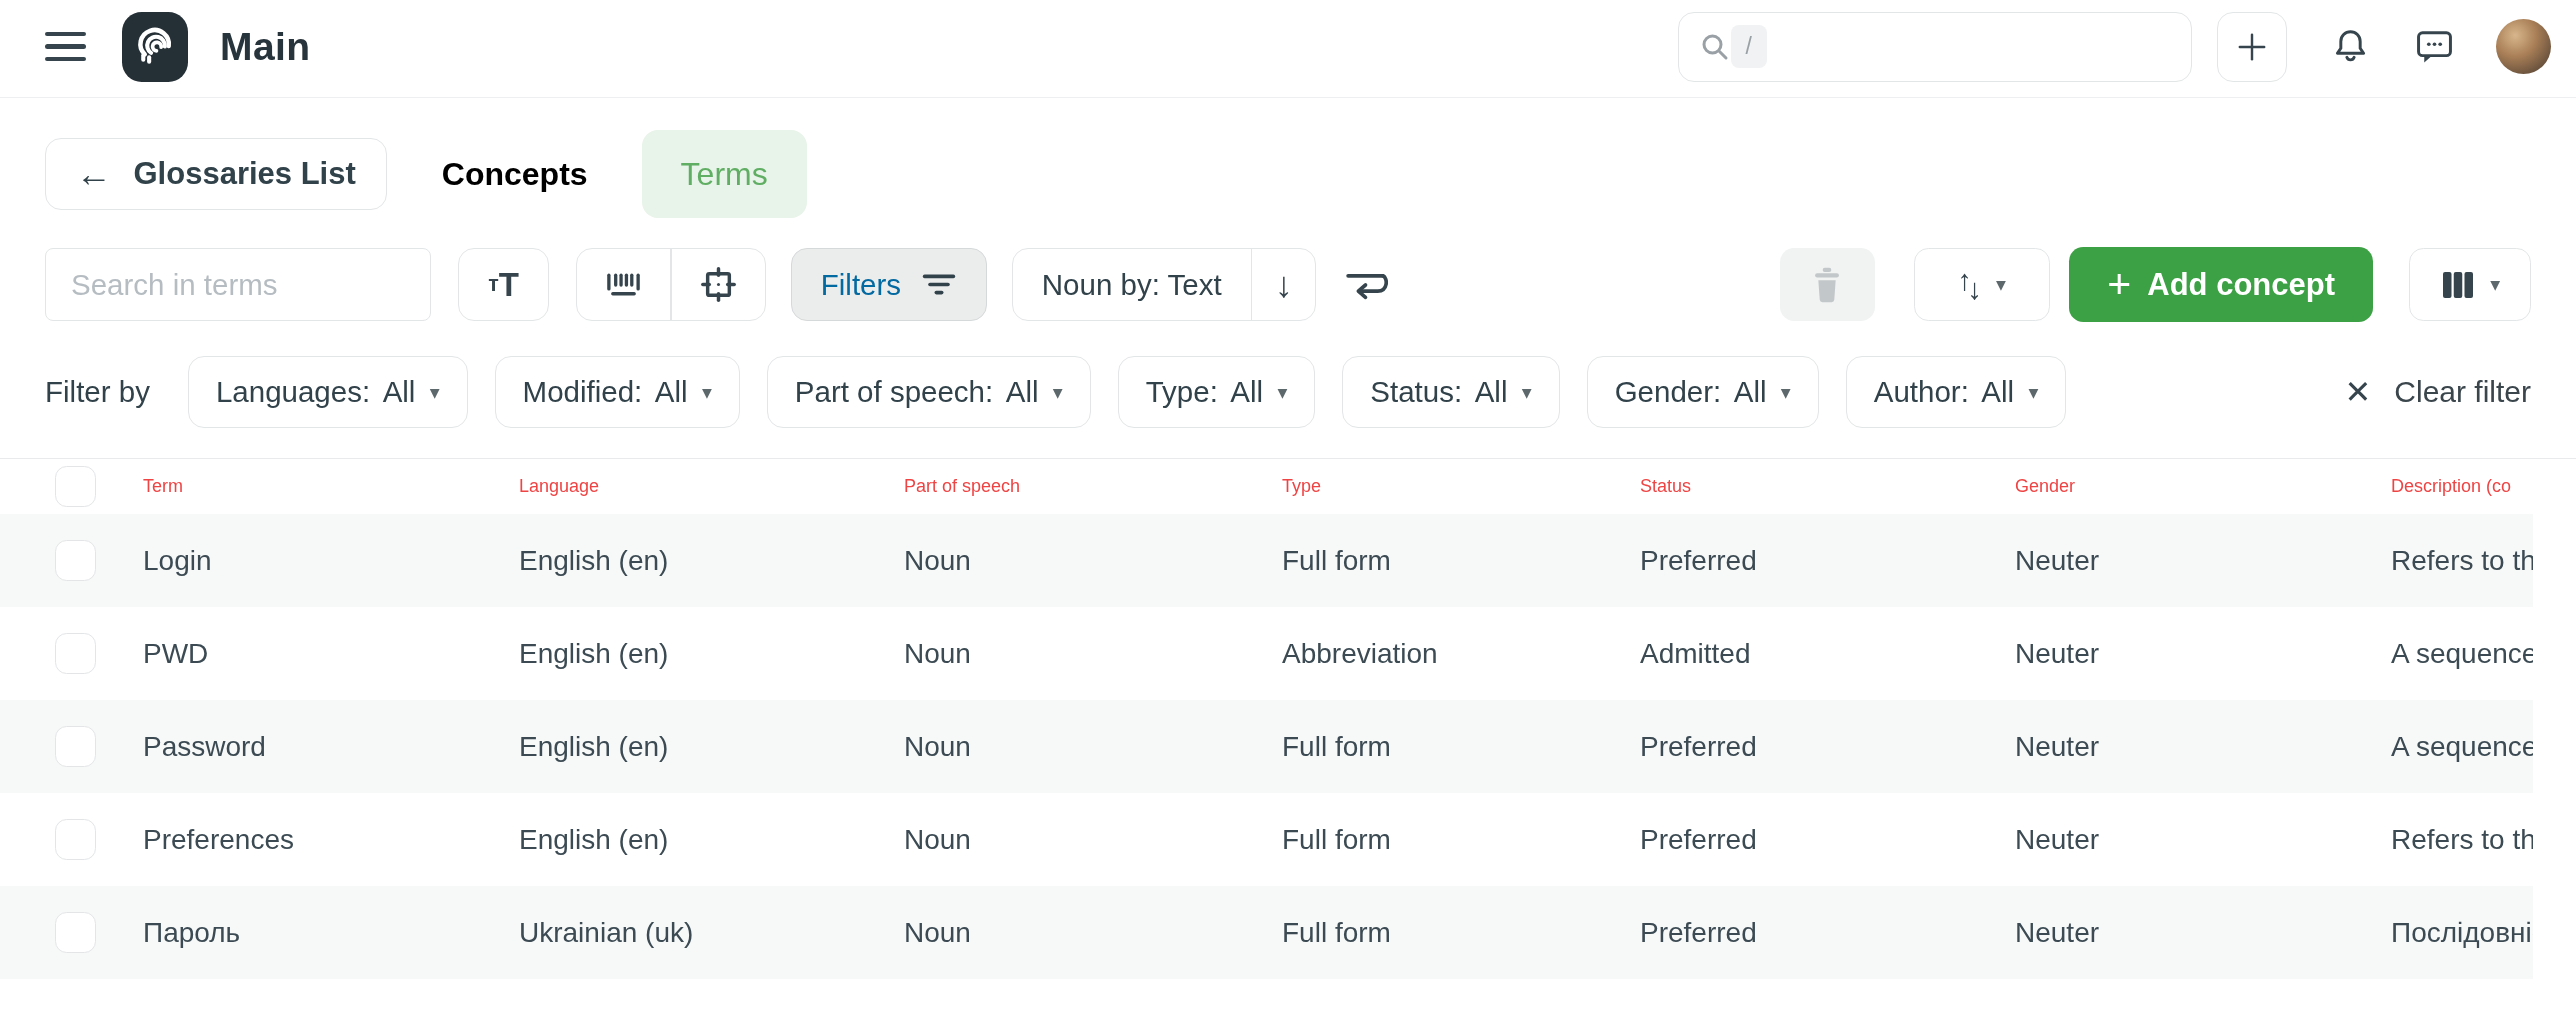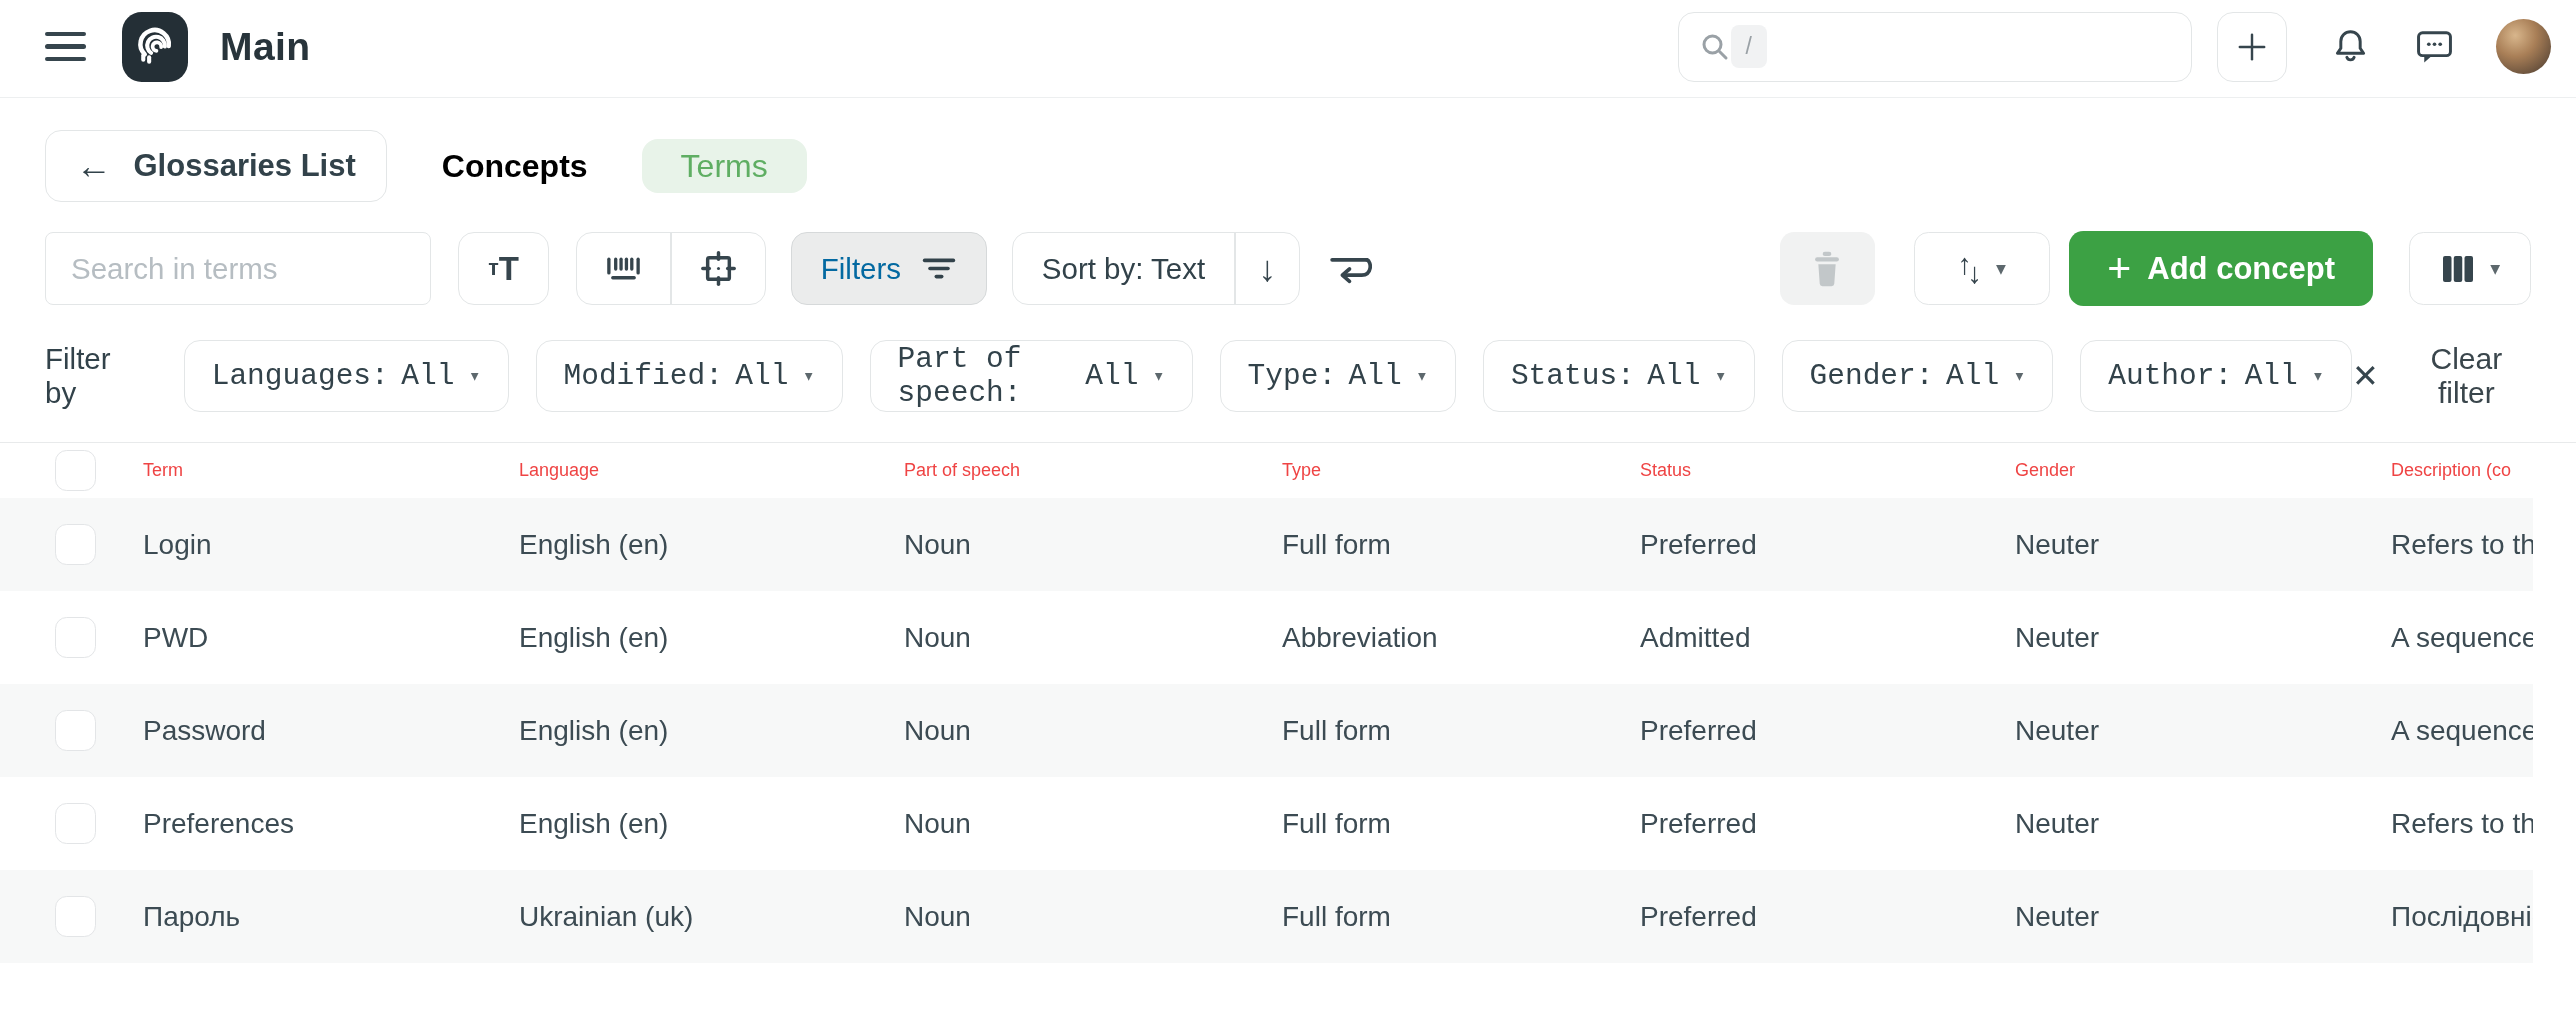--- a/index.html
+++ b/index.html
@@ -22,21 +22,21 @@
   .kbd-chip { width: 36px; height: 43px; background: #f1f2f3; border-radius: 8px; display:flex; align-items:center; justify-content:center; font-size: 23px; color: #9aa1a6; }
   .plus-btn { width: 70px; height: 70px; margin-left: 25px; border: 1.8px solid #e3e6e7; border-radius: 16px; background:#fff; display:flex; align-items:center; justify-content:center; cursor:pointer; }
   .icon-btn-bare { margin-left: 43px; background: none; border: none; cursor: pointer; display:flex; align-items:center; }
   .avatar { width: 55px; height: 55px; border-radius: 50%; margin-left: 41px; cursor: pointer;
     background: radial-gradient(circle at 35% 30%, #d8b68c 0%, #a97f57 40%, #6e553f 75%, #4a392c 100%); }
   
   .tabs-row { display: flex; align-items: center; margin: 32px 0 0 45px; }
   .back-btn { height: 72px; border: 1.8px solid #e3e6e7; border-radius: 16px; background:#fff; display:flex; align-items:center; gap: 21.5px; padding: 0 30px; cursor:pointer; font-size: 31px; font-weight: 700; color: #32424a; }
   .back-arrow { font-size: 36px; font-weight: 400; color: #32424a; line-height: 1; }
   .tab-plain { margin-left: 55px; font-size: 32px; font-weight: 700; color: #000000; cursor: pointer; }
-  .tab-active { margin-left: 54px; height: 54px; padding: 0 39px; display:flex; align-items:center; background: #e8f3e9; color: #5fae63; border-radius: 16px; font-size: 32px; cursor: pointer; }
+  .tab-active { margin-left: 54px; height: 88px; padding: 0 39px; display:flex; align-items:center; background: #e8f3e9; color: #5fae63; border-radius: 16px; font-size: 32px; cursor: pointer; }
   
   .toolbar { display: flex; align-items: center; margin: 29px 45px 0 45px; }
   .search-terms { width: 386px; height: 73px; border: 1.8px solid #e3e6e7; border-radius: 8px; padding: 0 25px; display:flex; align-items:center; background:#fff; }
   .search-terms input { width: 100%; border:none; outline:none; font:inherit; font-size: 29.5px; color:#3c4b53; }
   .search-terms input::placeholder { color: #b6bdc2; }
   .sq-btn { height: 73px; border: 1.8px solid #e3e6e7; border-radius: 16px; background: #fff; display:flex; align-items:center; justify-content:center; cursor: pointer; }
   .case-btn { width: 91px; margin-left: 27px; }
   .case-small { font-size: 21.5px; font-weight: 700; color:#36454d; }
   .case-big { font-size: 33px; font-weight: 700; color:#36454d; }
   .btn-group { display:flex; margin-left: 27px; border: 1.8px solid #e3e6e7; border-radius: 16px; height: 73px; background:#fff; overflow: hidden; }
@@ -56,21 +56,21 @@
   .ud-down { position: relative; top: 4.5px; margin-left: -4.5px; }
   .caret { font-size: 19.7px; color: #5d686d; margin-left: 14.3px; }
   .add-btn { margin-left: 19.7px; height: 75px; padding: 0 38px; background: #3ca144; border: none; border-radius: 14.3px; display:flex; align-items:center; gap: 16px; cursor: pointer; color: #ffffff; }
   .add-plus { font-size: 41px; font-weight: 400; line-height: 1; }
   .add-label { font-size: 31px; font-weight: 700; }
   .cols-btn { margin-left: 36px; width: 122px; height: 73px; border: 1.8px solid #e3e6e7; border-radius: 14.3px; background:#fff; display:flex; align-items:center; justify-content:center; cursor:pointer; }
   
   .filter-row { display:flex; align-items:center; margin: 34px 45px 0 45px; }
   .filter-by { font-size: 29.5px; color: #32424a; margin-right: 38px; }
   .pills { display: flex; align-items: center; gap: 27px; }
-  .pill { height: 72px; border: 1.8px solid #e3e6e7; border-radius: 16px; background:#fff; display:flex; align-items:center; padding: 0 27px; cursor: pointer; font-size: 29.5px; color: #32424a; font-family: Liberation Mono, monospace; }
+  .pill { height: 72px; border: 1.8px solid #e3e6e7; border-radius: 16px; background:#fff; display:flex; align-items:center; padding: 0 27px; cursor: pointer; font-size: 29.5px; color: #32424a; }
   .pill .val { margin-left: 12.5px; }
   .clear-filter { margin-left: auto; display:flex; align-items:center; gap: 23px; cursor:pointer; font-size: 30px; color: #3a464c; background:none; border:none; }
   .clear-x { font-size: 32px; color: #36454d; line-height: 1; }
   
   .table-zone { margin-top: 30px; border-top: 1.8px solid #e8eaeb; }
   .tbl-clip { width: 2533px; overflow: hidden; }
   table { width: 2533px; border-collapse: collapse; table-layout: fixed; }
   thead th { height: 55px; text-align: left; vertical-align: middle; font-size: 18px; font-weight: 400; color: #ef4444; white-space: nowrap; overflow: visible; }
   tbody td { height: 93px; vertical-align: middle; font-size: 28px; color: #3c4b53; white-space: nowrap; overflow: visible; }
   tbody tr:nth-child(odd) { background: #f7f8f8; }
@@ -188,21 +188,21 @@
     <span>
       <svg width="36" height="27" viewBox="0 0 40 30" stroke="#32424a" stroke-width="4" stroke-linecap="round">
         <path d="M4 6 h32"></path>
           <path d="M10 15 h20"></path>
           <path d="M17 24 h6"></path>
       </svg>
     </span>
   </button>
 
   <div class="sort-btn">
-    <div class="sort-main">Sort by: Text</div>
+    <div class="sort-main">Noun by: Text</div>
     <div class="sort-sep"></div>
     <div class="sort-dir">
         <span>↓</span>
       </div>
   </div>
 
   <button class="wrap-btn">
     <svg width="45" height="38" viewBox="0 0 44 36" fill="none" stroke="#36454d" stroke-width="3.6" stroke-linecap="round" stroke-linejoin="round">
       <path d="M5 9 h34"></path>
       <path d="M39 9 c5 2 5 15 -5 15 h-18"></path>

